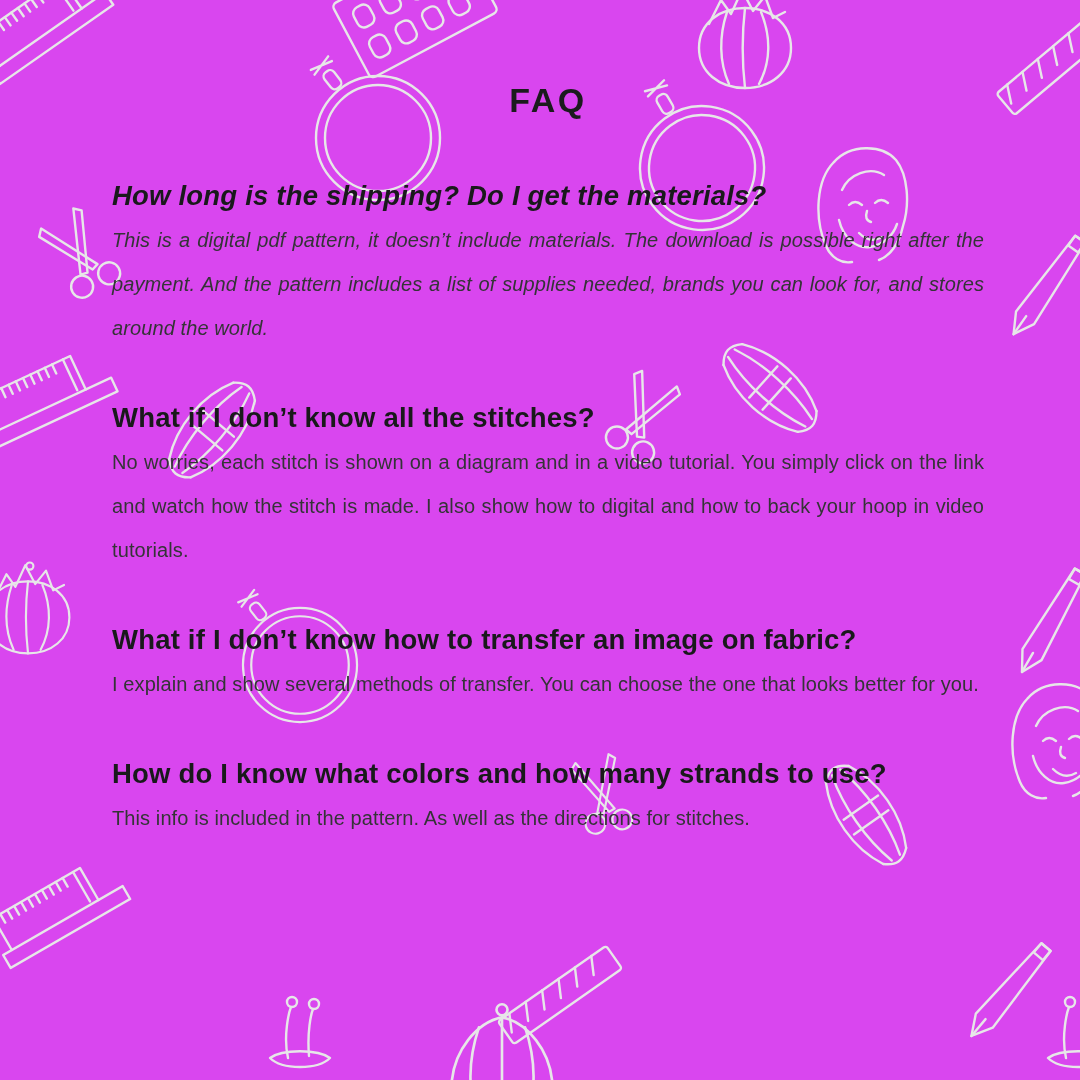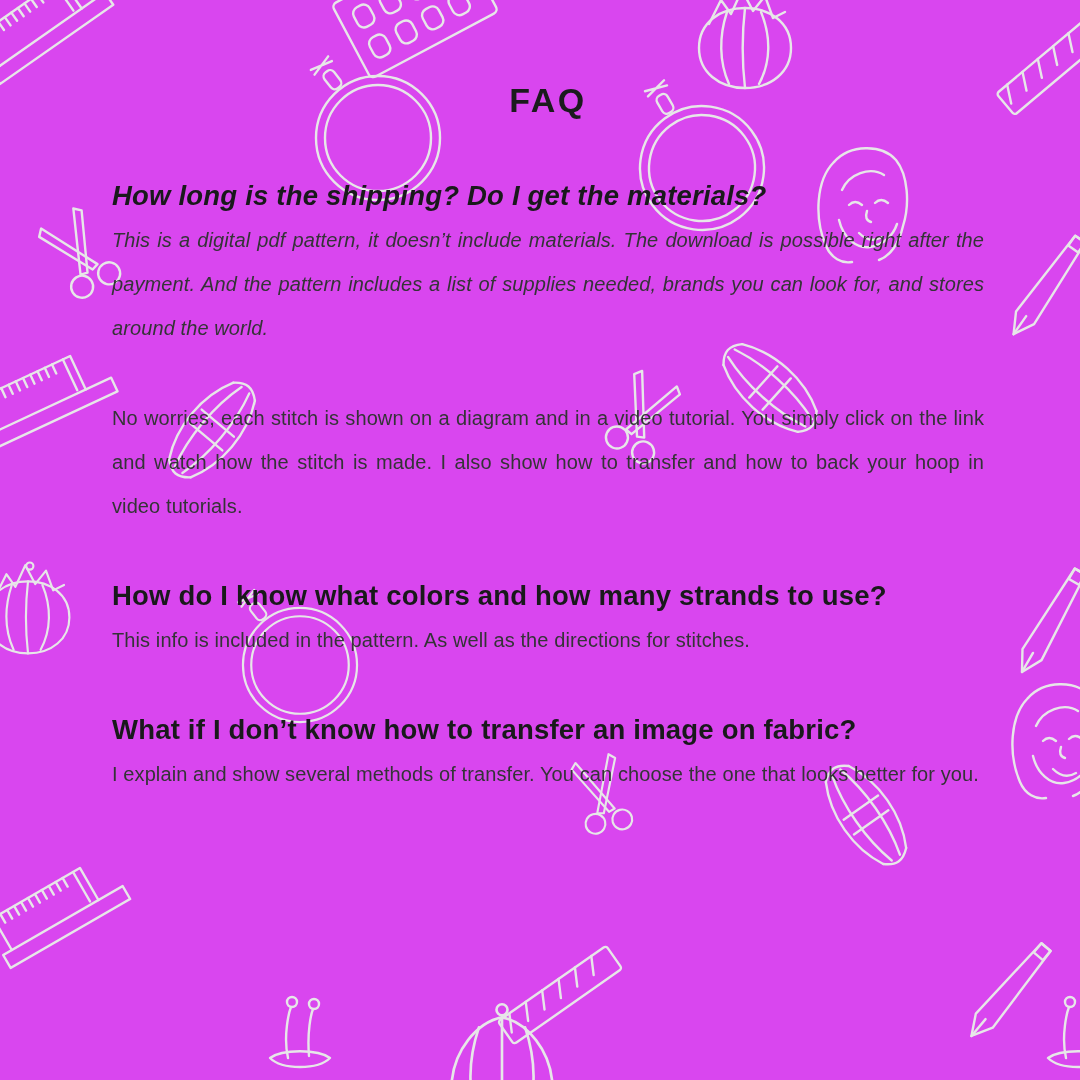--- a/index.html
+++ b/index.html
@@ -173,27 +173,28 @@
 
   <div class="content">
     <h1 class="title">FAQ</h1>
 
     <section class="qa first">
       <h2 class="question">How long is the shipping? Do I get the materials?</h2>
       <p class="answer">This is a digital pdf pattern, it doesn’t include materials. The download is possible right after the payment. And the pattern includes a list of supplies needed, brands you can look for, and stores around the world.</p>
     </section>
 
     <section class="qa">
-      <p class="answer">No worries, each stitch is shown on a diagram and in a video tutorial. You simply click on the link and watch how the stitch is made. I also show how to transfer and how to back your hoop in video tutorials.</p>
+      <h2 class="question">What if I don’t know all the stitches?</h2>
+      <p class="answer">No worries, each stitch is shown on a diagram and in a video tutorial. You simply click on the link and watch how the stitch is made. I also show how to digital and how to back your hoop in video tutorials.</p>
+    </section>
+
+    <section class="qa">
+      <h2 class="question">What if I don’t know how to transfer an image on fabric?</h2>
+      <p class="answer">I explain and show several methods of transfer. You can choose the one that looks better for you.</p>
     </section>
 
     <section class="qa">
       <h2 class="question">How do I know what colors and how many strands to use?</h2>
       <p class="answer">This info is included in the pattern. As well as the directions for stitches.</p>
     </section>
-
-    <section class="qa">
-      <h2 class="question">What if I don’t know how to transfer an image on fabric?</h2>
-      <p class="answer">I explain and show several methods of transfer. You can choose the one that looks better for you.</p>
-    </section>
   </div>
 
 </div>
 
 </body></html>

